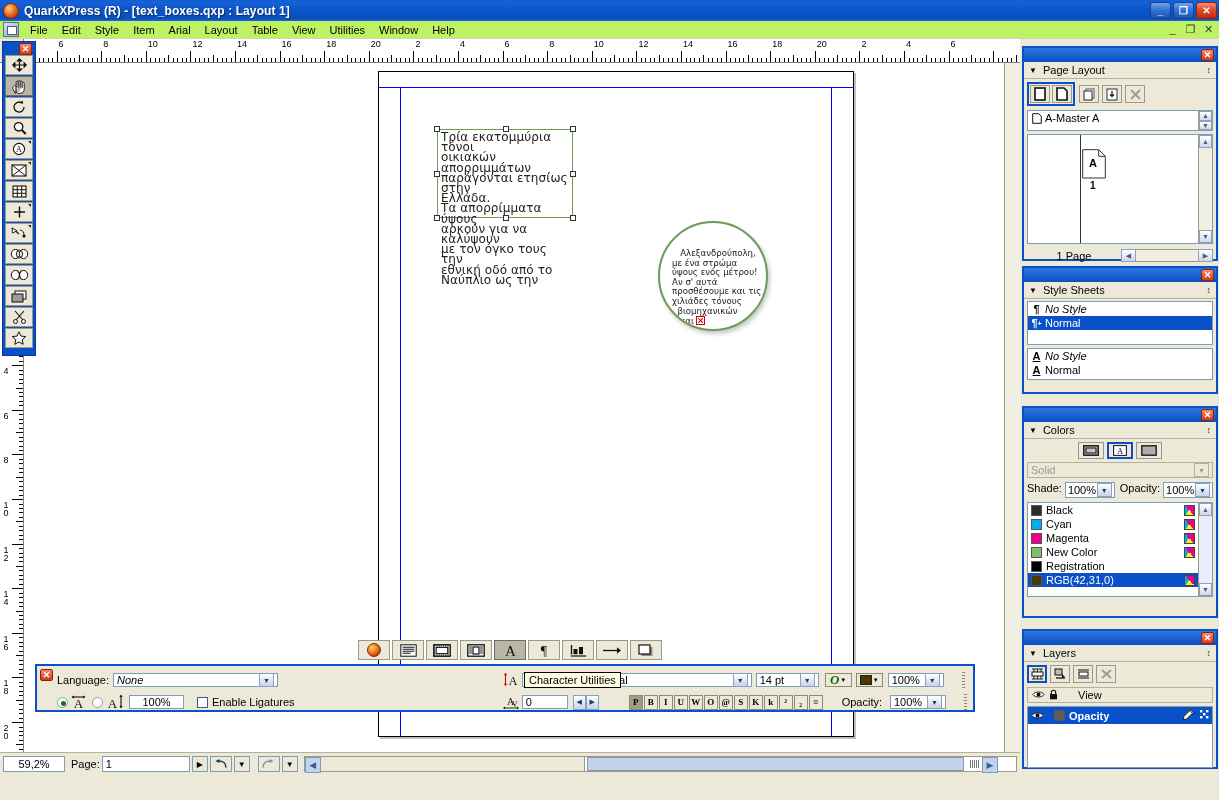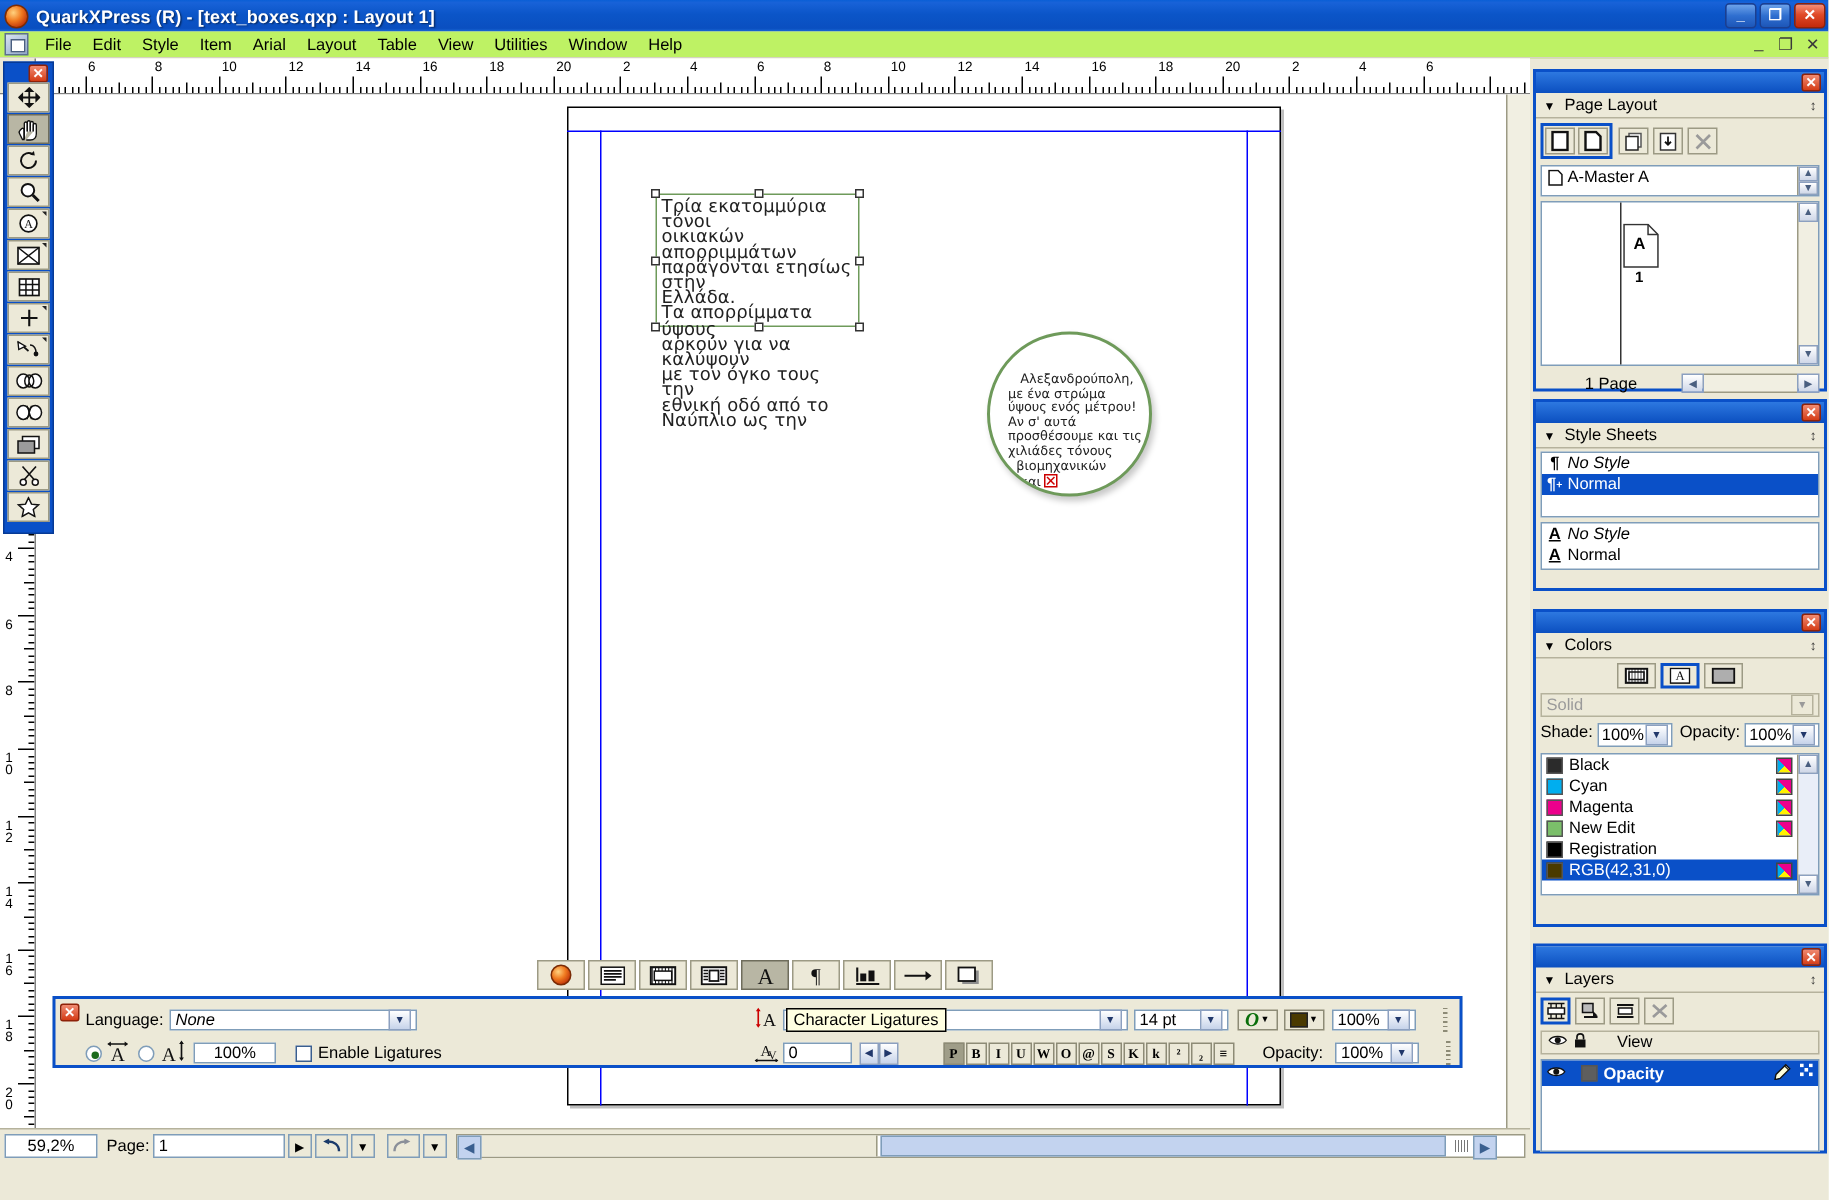--- a/index.html
+++ b/index.html
@@ -1123,21 +1123,21 @@
             <span>Cyan</span>
             <span class="cmyk-mark"></span>
           </div>
           <div class="listrow">
             <span class="swatch" style="background:#ec008c;"></span>
             <span>Magenta</span>
             <span class="cmyk-mark"></span>
           </div>
           <div class="listrow">
             <span class="swatch" style="background:#7bbf6a;"></span>
-            <span>New Edit</span>
+            <span>New Color</span>
             <span class="cmyk-mark"></span>
           </div>
           <div class="listrow">
             <span class="swatch" style="background:#000;"></span>
             <span>Registration</span>
           </div>
           <div class="listrow sel">
             <span class="swatch" style="background:#4a3a00;"></span>
             <span>RGB(42,31,0)</span>
             <span class="cmyk-mark"></span>
@@ -1418,21 +1418,21 @@
         <div class="m-field" style="width:56px; margin-left:4px;">
           <span>100%</span>
           <span class="combo-arrow">▼</span>
         </div>
         <div style="width:18px;"></div>
         <div style="width:3px;height:16px;background:repeating-linear-gradient(to bottom,#8d8b76 0 1px,transparent 1px 3px);"></div>
       </div>
     </div>
   </div>
 
-  <div class="tooltip">Character Ligatures</div>
+  <div class="tooltip">Character Utilities</div>
 
   <div class="statusbar">
     <div class="sb-field" style="width:62px;">
       <span>59,2%</span>
     </div>
     <span style="margin-left:6px; font-size:11px;">Page:</span>
     <div class="sb-field" style="width:88px; justify-content:flex-start; padding-left:3px; margin-left:2px;">
       <span>1</span>
     </div>
     <div class="sb-btn">

